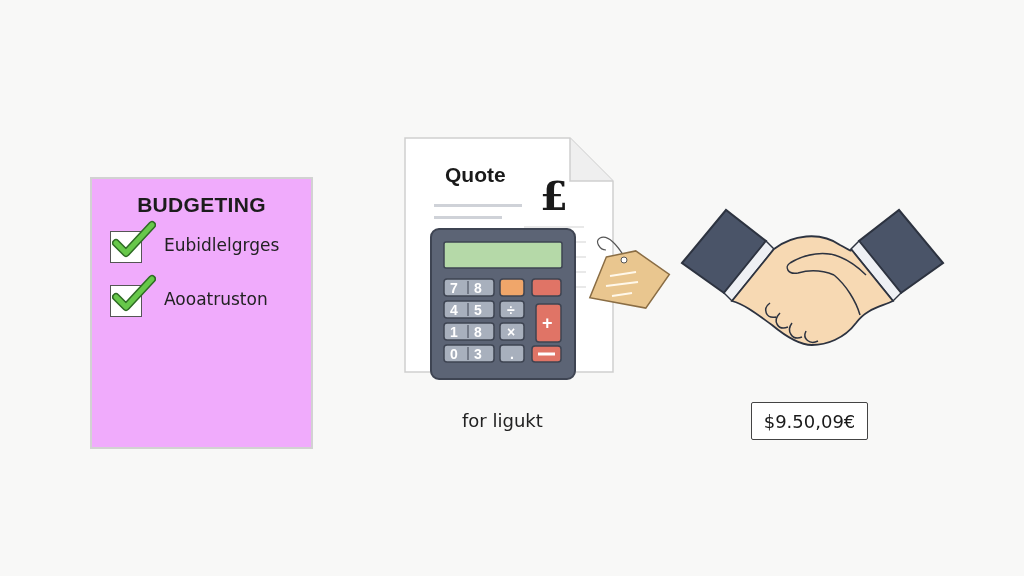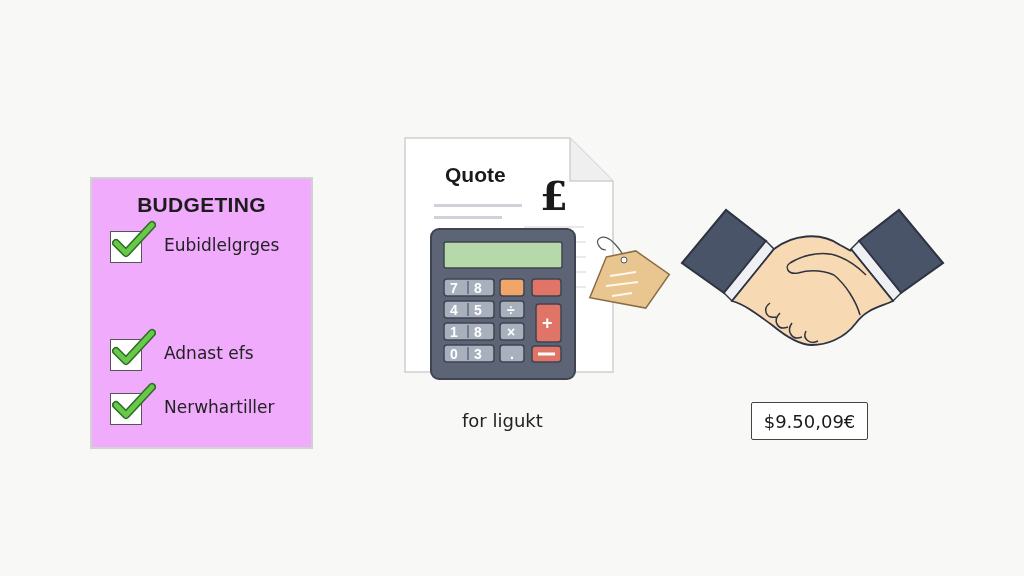--- a/index.html
+++ b/index.html
@@ -57,35 +57,27 @@
   <div class="checklist-title">BUDGETING</div>
 
   <div class="check-item" style="top:46px">
     <div class="check-box"></div>
     <svg class="check-mark" viewBox="0 0 44 44">
         <path d="M4 24 L14 34 L40 6" fill="none" stroke="#2e6b24" stroke-width="8" stroke-linejoin="round" stroke-linecap="round"></path>
         <path d="M4 24 L14 34 L40 6" fill="none" stroke="#67c84a" stroke-width="5" stroke-linejoin="round" stroke-linecap="round"></path>
       </svg>
     <span class="check-label">Eubidlelgrges</span>
   </div>
-  <div class="check-item" style="top:154px">
+  <div class="check-item" style="top:100px">
     <div class="check-box"></div>
     <svg class="check-mark" viewBox="0 0 44 44">
         <path d="M4 24 L14 34 L40 6" fill="none" stroke="#2e6b24" stroke-width="8" stroke-linejoin="round" stroke-linecap="round"></path>
         <path d="M4 24 L14 34 L40 6" fill="none" stroke="#67c84a" stroke-width="5" stroke-linejoin="round" stroke-linecap="round"></path>
       </svg>
-    <span class="check-label">Adnast efs</span>
-  </div>
-  <div class="check-item" style="top:208px">
-    <div class="check-box"></div>
-    <svg class="check-mark" viewBox="0 0 44 44">
-        <path d="M4 24 L14 34 L40 6" fill="none" stroke="#2e6b24" stroke-width="8" stroke-linejoin="round" stroke-linecap="round"></path>
-        <path d="M4 24 L14 34 L40 6" fill="none" stroke="#67c84a" stroke-width="5" stroke-linejoin="round" stroke-linecap="round"></path>
-      </svg>
-    <span class="check-label">Nerwhartiller</span>
+    <span class="check-label">Aooatruston</span>
   </div>
 </div>
 
 <svg class="quote-doc" viewBox="0 0 210 236">
   <path d="M1 1 H166 L209 44 V235 H1 Z" fill="#ffffff" stroke="#cfcfcf" stroke-width="1.5"></path>
   <path d="M166 1 V44 H209" fill="#efefef" stroke="#cfcfcf" stroke-width="1.5"></path>
   <rect x="30" y="67" width="88" height="3" fill="#cfd2d8"></rect>
   <rect x="30" y="79" width="68" height="3" fill="#cfd2d8"></rect>
   <line x1="120" y1="90" x2="180" y2="90" stroke="#e2e2e2" stroke-width="1.5"></line>
   <line x1="170" y1="105" x2="182" y2="105" stroke="#e2e2e2" stroke-width="1.5"></line>

